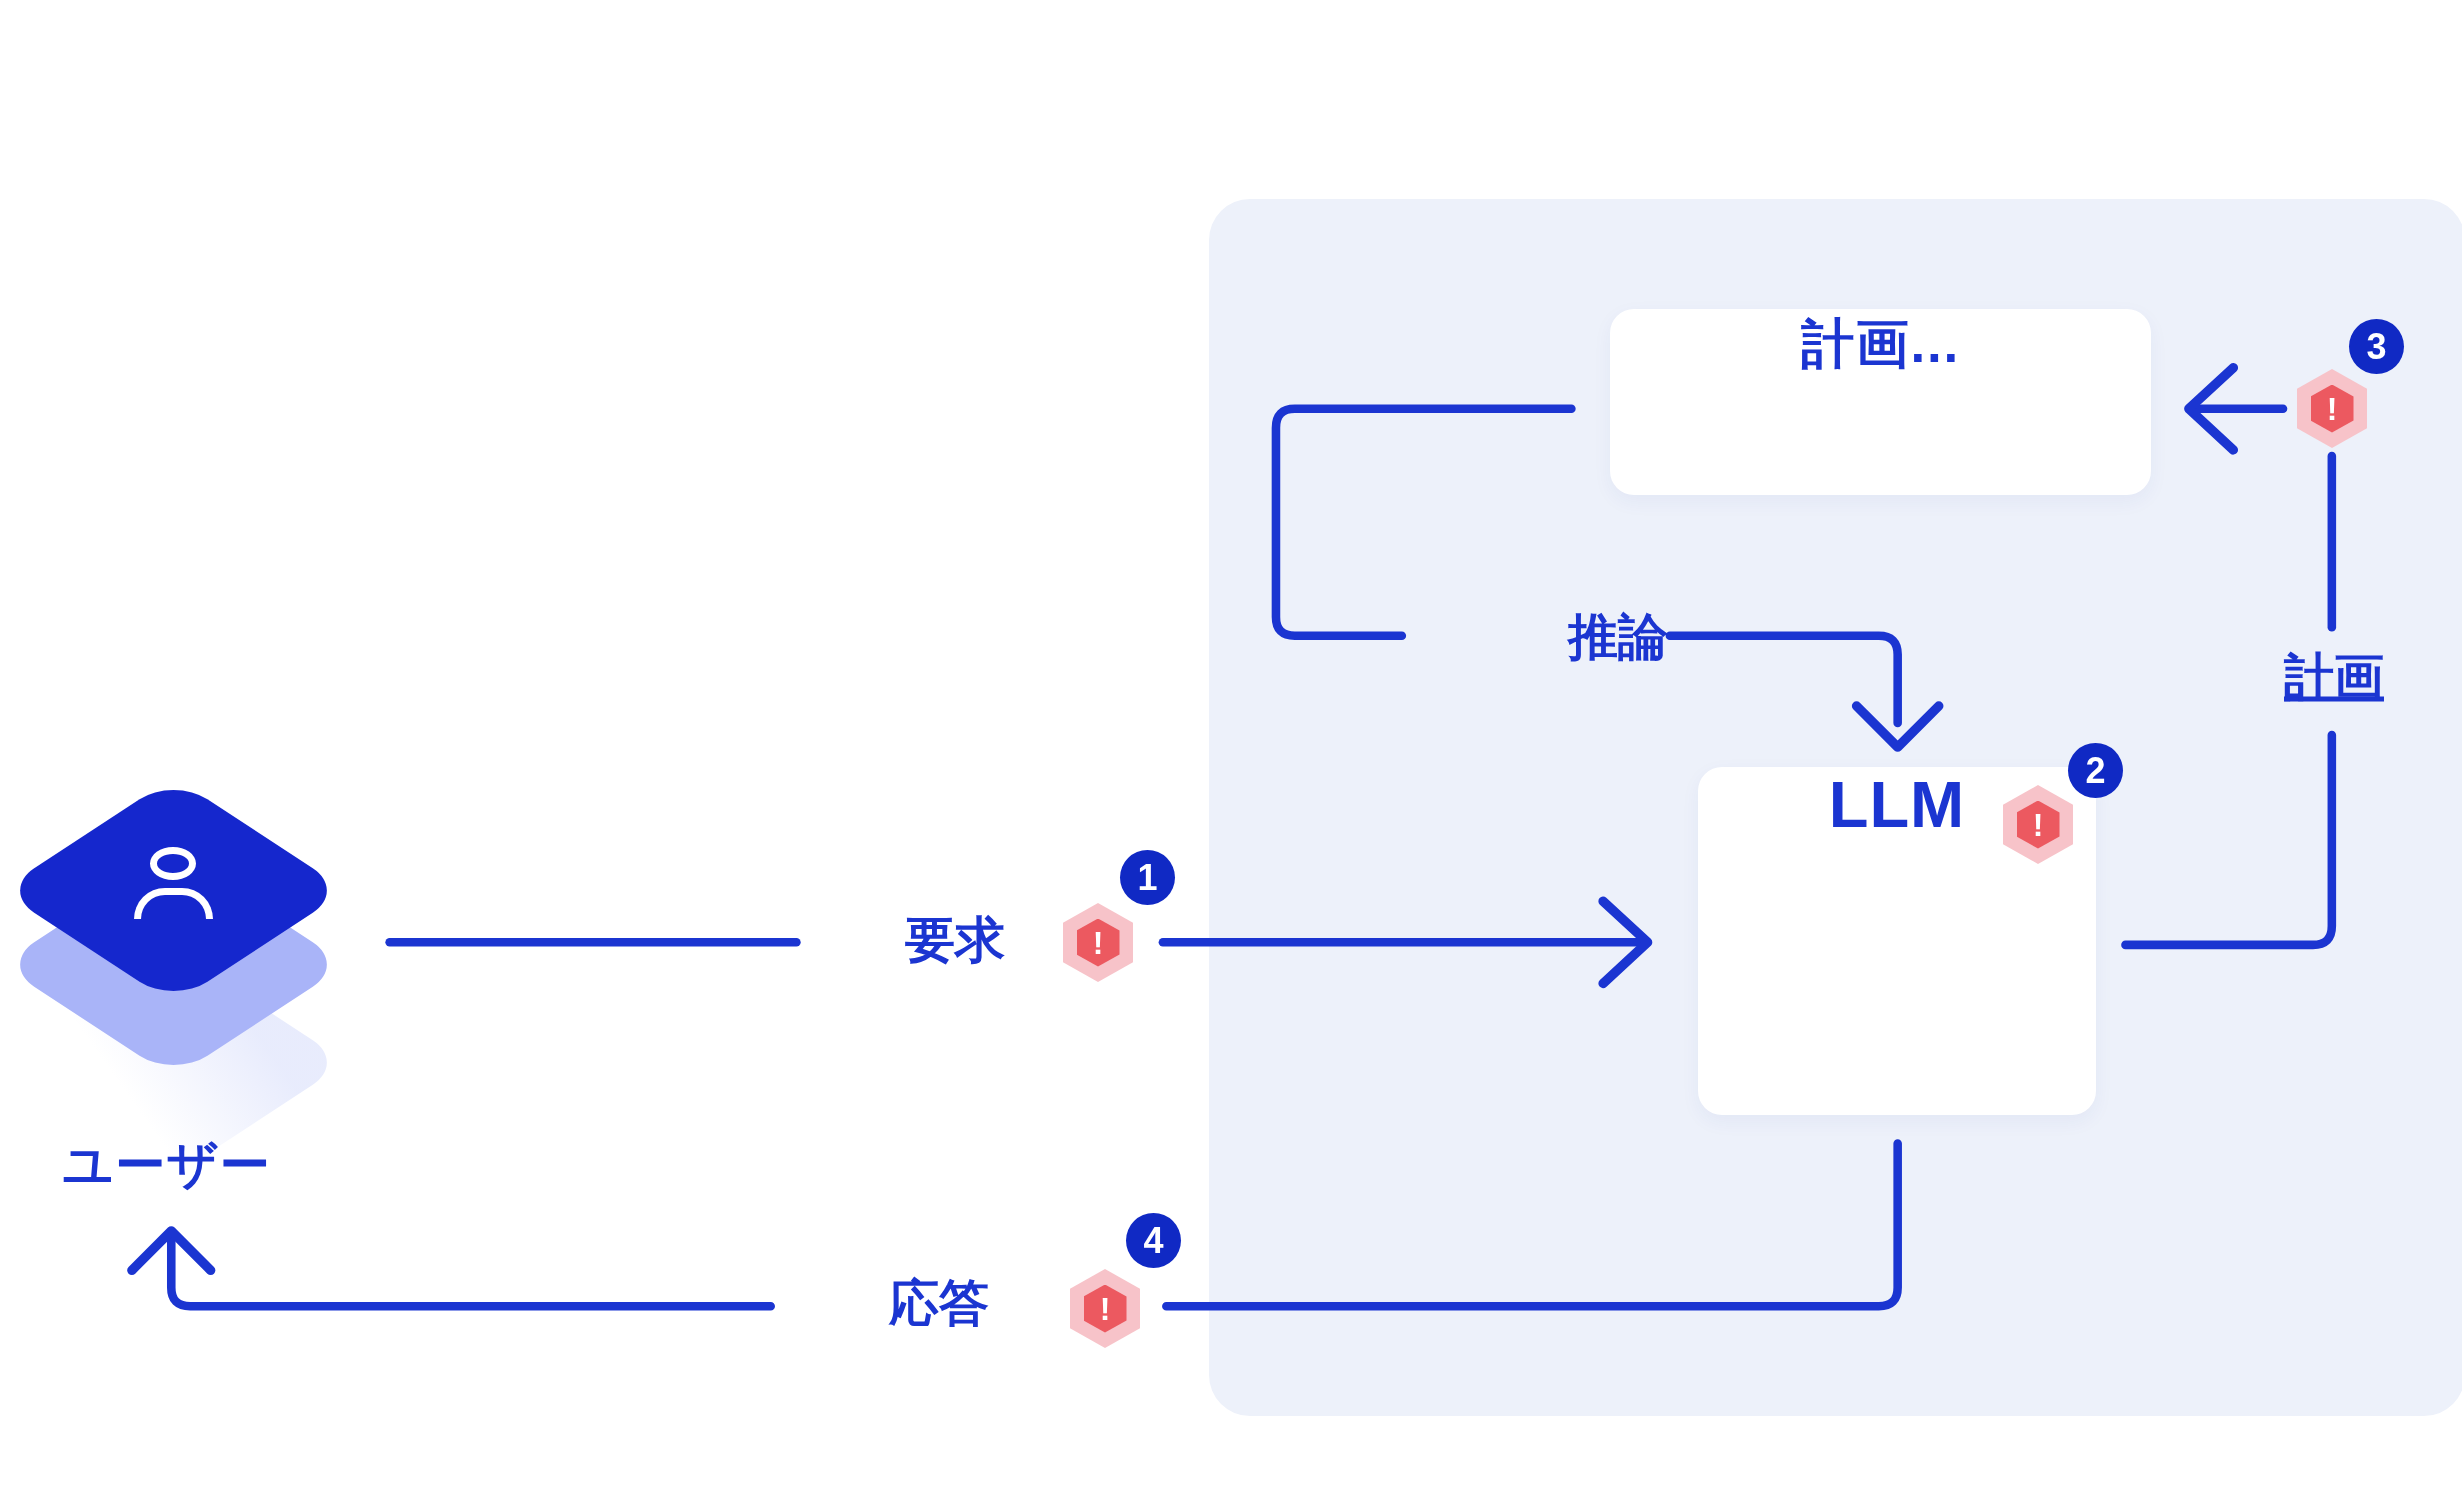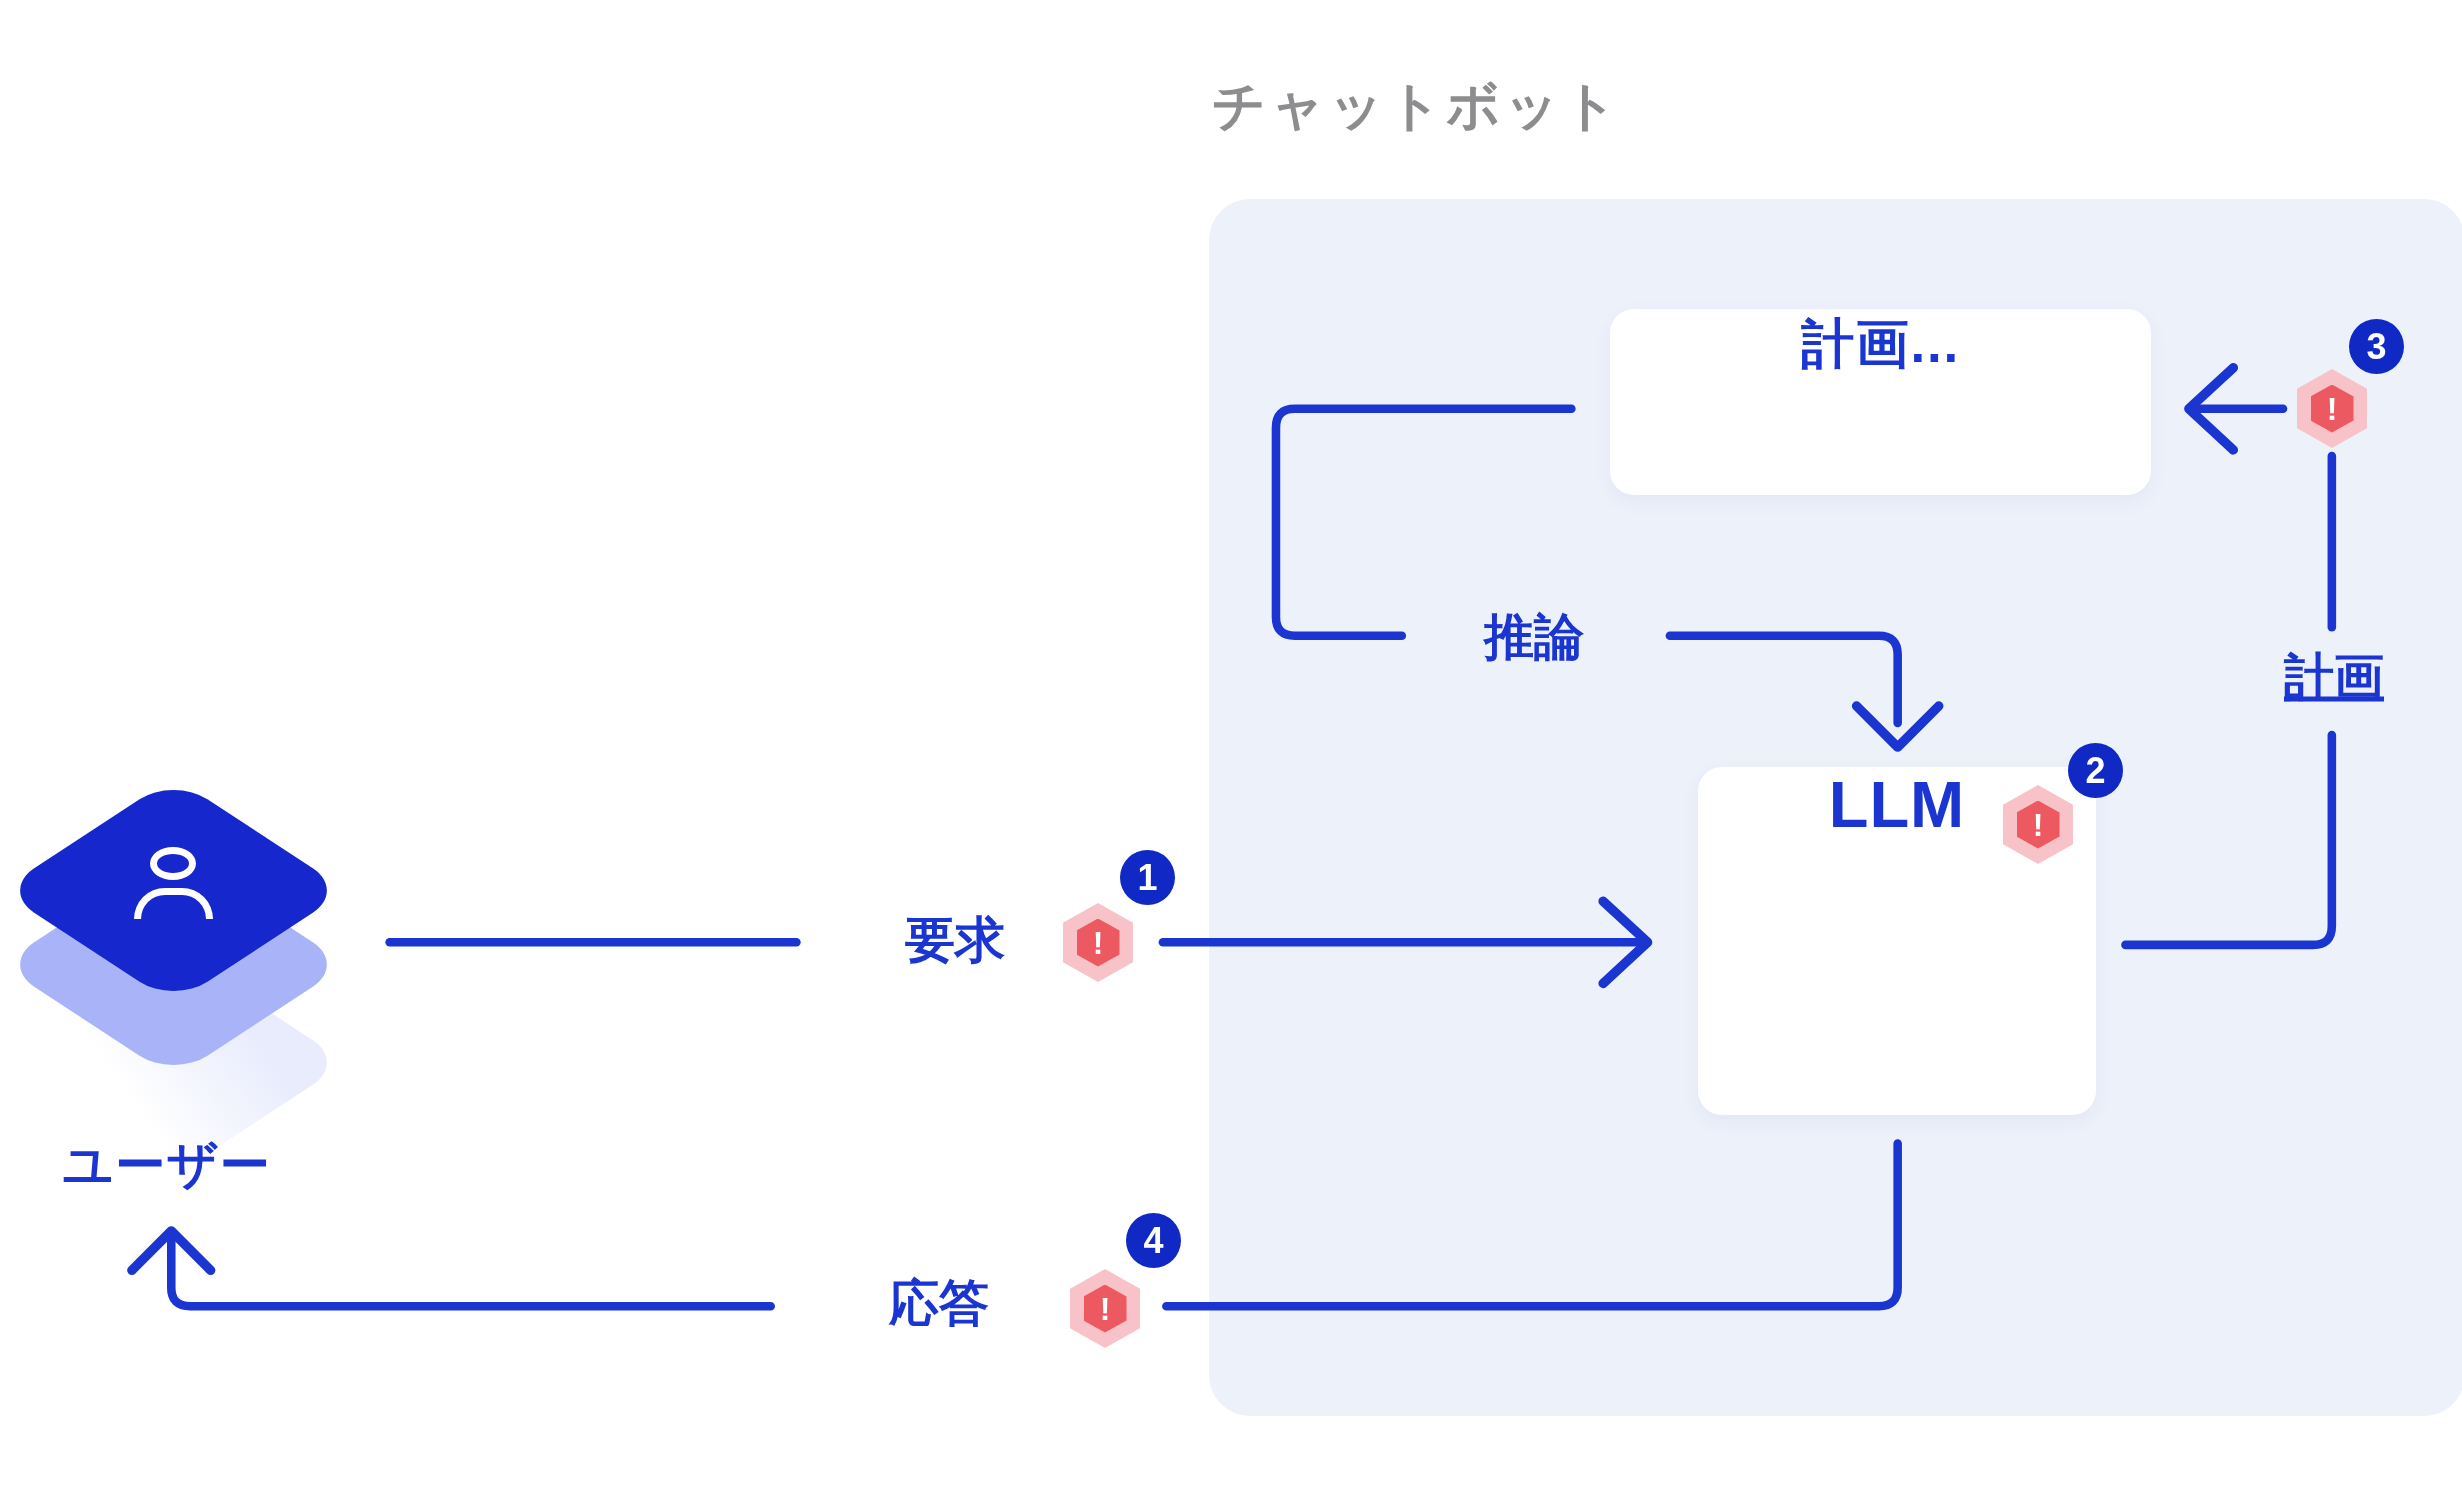--- a/index.html
+++ b/index.html
@@ -80,21 +80,20 @@
     color:#1b35d1;font-size:50px;font-weight:700;white-space:nowrap;letter-spacing:1.7px;
   }
 </style>
 </head>
 <body>
 
 <div id="stage">
 
   <div class="panel"></div>
 
-  <div class="title">チャットボット</div>
 
   <svg class="arrows" width="2462" height="1489" viewBox="0 0 2875 1738">
     <path d="M455 1100 H930"></path>
     <path d="M1358 1100 H1916"></path>
     <path class="head" d="M1872 1052 L1924 1100 L1872 1148"></path>
     <path d="M1835 477 H1512 Q1490 477 1490 499 V720 Q1490 742 1512 742 H1637"></path>
     <path d="M1950 742 H2194 Q2216 742 2216 764 V844"></path>
     <path class="head" d="M2168 824 L2216 872 L2264 824"></path>
     <path d="M2482 1103 H2701 Q2723 1103 2723 1081 V858"></path>
     <path d="M2723 732 V532"></path>
@@ -108,21 +107,21 @@
   <div class="node node-plan">
     <span class="node-label">計画...</span>
   </div>
 
   <div class="node node-llm">
     <span class="node-label">LLM</span>
   </div>
 
   <div class="edge-label" style="left:955px;top:940px;">要求</div>
   <div class="edge-label" style="left:939px;top:1303px;">応答</div>
-  <div class="edge-label" style="left:1534px;top:637px;">推論</div>
+  <div class="edge-label" style="left:1618px;top:637px;">推論</div>
   <div class="edge-label" style="left:2334px;top:677px;text-decoration:underline;">計画</div>
 
   <div class="warn" style="left:1063px;top:903px;">
     <div class="warn-inner">
       <span>!</span>
     </div>
   </div>
   <div class="warn" style="left:2003px;top:785px;">
     <div class="warn-inner">
       <span>!</span>

